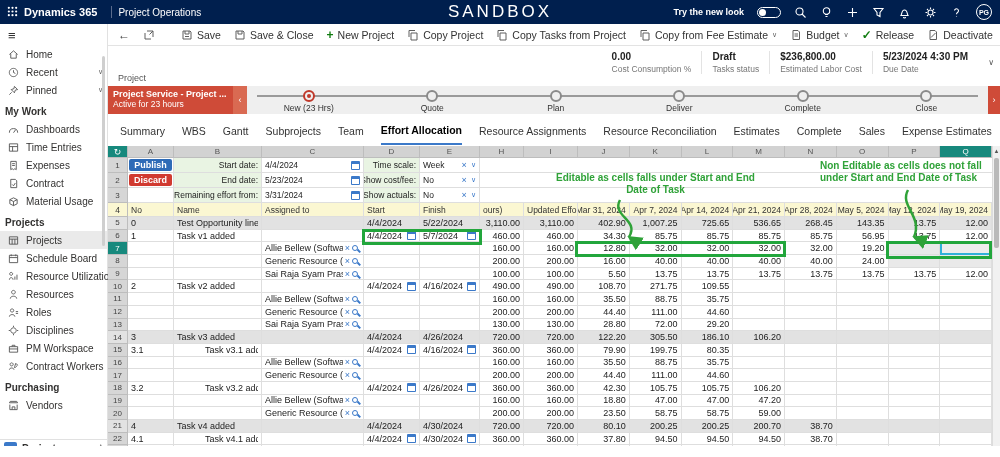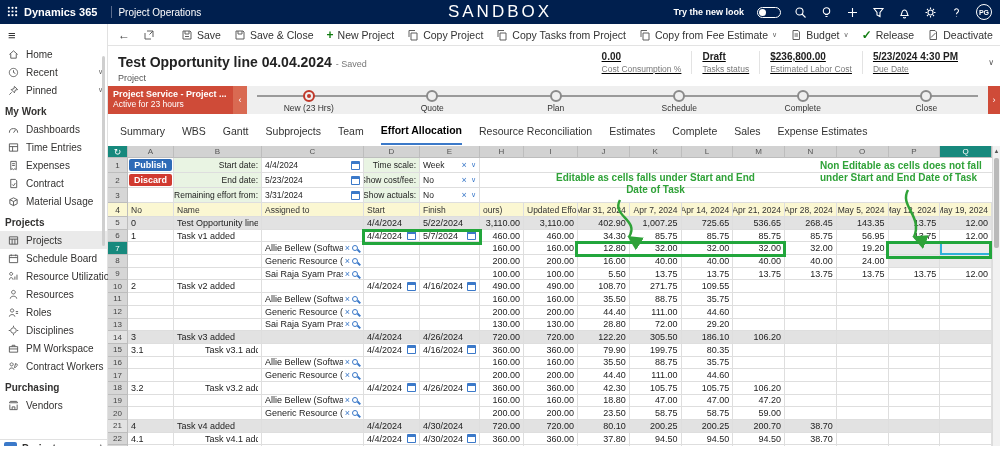--- a/index.html
+++ b/index.html
@@ -42,21 +42,21 @@
   .cmddiv { width:1px; height:13px; background:#e0e0e0; }
   .cic { width:12px; height:12px; stroke:#5f5f5f; fill:none; stroke-width:1; }
   .tglyph { font-size:12px; color:#444; }
   .tglyph.g { color:#107c10; font-weight:bold; }
 
   
   #recordhdr { position:absolute; left:108px; top:46px; width:892px; height:40px; background:#fff; }
   #rectitle { position:absolute; left:10px; top:8px; font-size:14px; font-weight:bold; color:#222; }
   #rectitle .saved { font-size:9px; font-weight:normal; color:#777; margin-left:4px; }
   #rectype { position:absolute; left:10px; top:27px; font-size:9px; color:#555; }
-  #recfields { position:absolute; right:32px; top:5px; display:flex;text-decoration:underline; }
+  #recfields { position:absolute; right:22px; top:5px; display:flex; }
   .rfield { padding:0 10px; border-right:1px solid #e3e3e3; text-align:left; }
   .rfield:last-child { border-right:none; }
   .rfield .v { font-size:10px; font-weight:bold; color:#222; }
   .rfield .l { font-size:8.5px; color:#777; margin-top:2px; }
   #recchev { position:absolute; right:6px; top:12px; font-size:8px; color:#555; }
 
   
   #bpf { position:absolute; left:108px; top:86px; width:892px; height:28px; background:#efefef; display:flex; align-items:stretch; }
   #bpfchip { width:125px; background:var(--redchip,#cf4b38); color:#fff; padding:3px 5px; }
   #bpfchip .t1 { font-size:9px; font-weight:bold; white-space:nowrap; overflow:hidden; }
@@ -358,23 +358,20 @@
       </span>
       <span class="cmd">
         <svg class="cic" viewBox="0 0 12 12">
           <path d="M3 1.5 H8 L9.5 3 V10.5 H3 Z M4 8.5 L8.5 4"></path>
         </svg>
         <span class="lbl">Deactivate</span>
       </span>
     </div>
 
   <div id="recordhdr">
-    <div id="rectitle">
-      <span>Test Opportunity line 04.04.2024</span><span class="saved">- Saved</span>
-    </div>
     <div id="rectype">Project</div>
     <div id="recfields">
         <div class="rfield">
           <div class="v">0.00</div>
           <div class="l">Cost Consumption %</div>
         </div>
         <div class="rfield">
           <div class="v">Draft</div>
           <div class="l">Tasks status</div>
         </div>
@@ -405,41 +402,42 @@
         <div class="stage">
           <span class="dot"></span>
           <span class="slabel">Quote</span>
         </div>
         <div class="stage">
           <span class="dot"></span>
           <span class="slabel">Plan</span>
         </div>
         <div class="stage">
           <span class="dot"></span>
-          <span class="slabel">Schedule</span>
+          <span class="slabel">Deliver</span>
         </div>
         <div class="stage">
           <span class="dot"></span>
           <span class="slabel">Complete</span>
         </div>
         <div class="stage">
           <span class="dot"></span>
           <span class="slabel">Close</span>
         </div>
       </div>
     <div id="bpfnext">›</div>
   </div>
 
   <div id="tabs">
       <span class="tab">Summary</span>
       <span class="tab">WBS</span>
       <span class="tab">Gantt</span>
       <span class="tab">Subprojects</span>
       <span class="tab">Team</span>
       <span class="tab active">Effort Allocation</span>
+      <span class="tab">Resource Assignments</span>
       <span class="tab">Resource Reconciliation</span>
       <span class="tab">Estimates</span>
       <span class="tab">Complete</span>
       <span class="tab">Sales</span>
       <span class="tab">Expense Estimates</span>
     </div>
 
   <div id="grid">
     <div id="gridrows">
         <div class="grow lrow">

